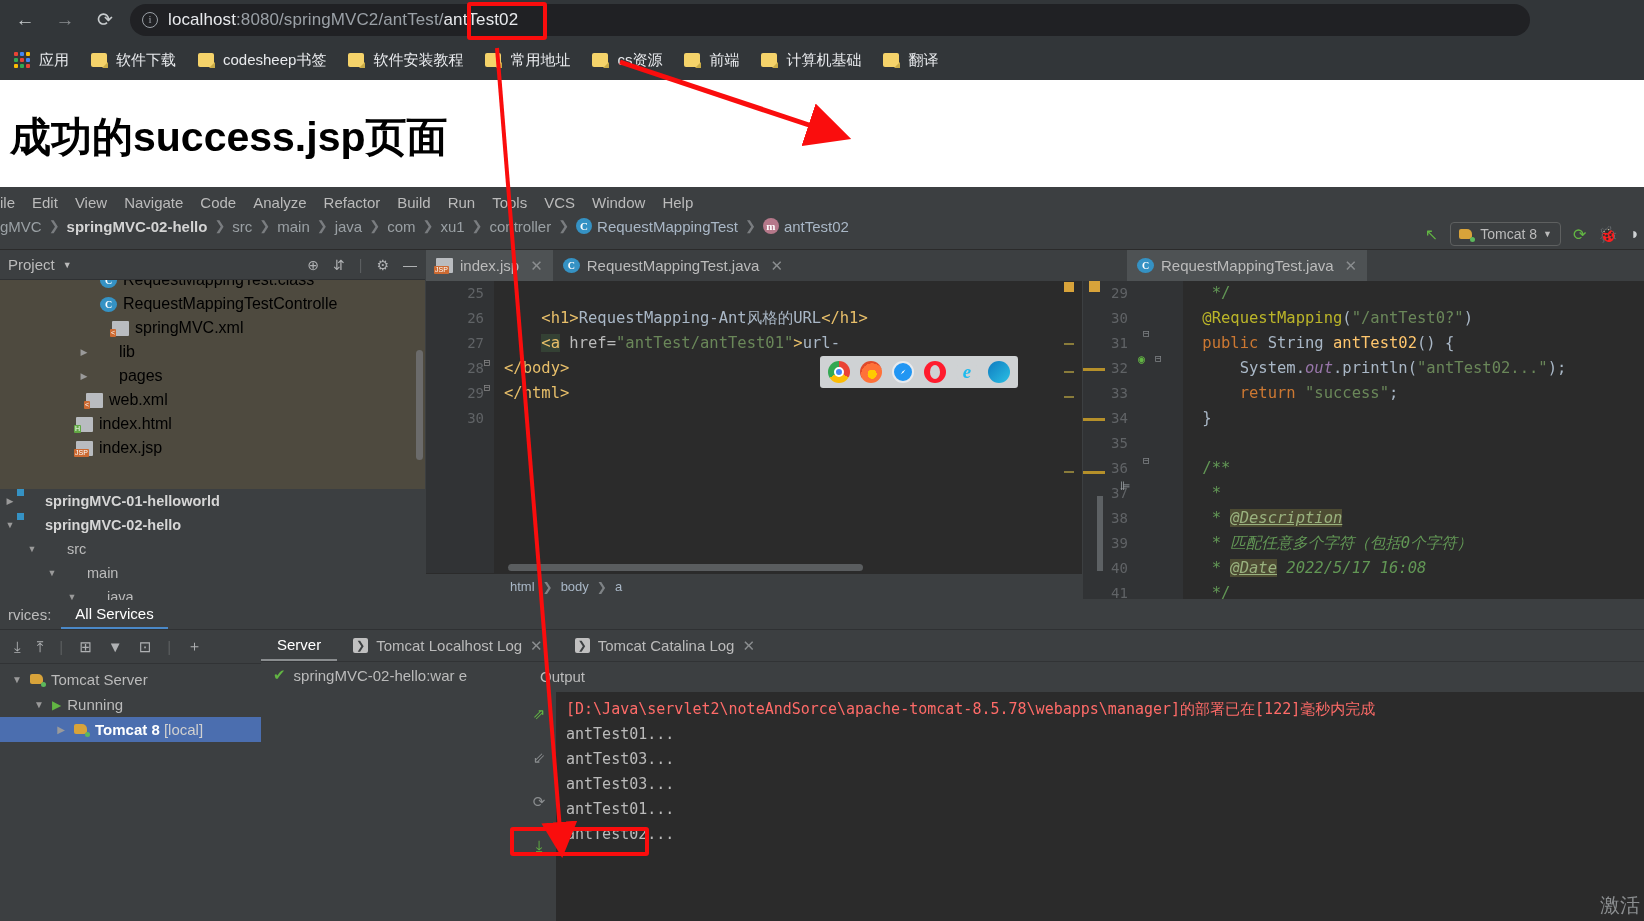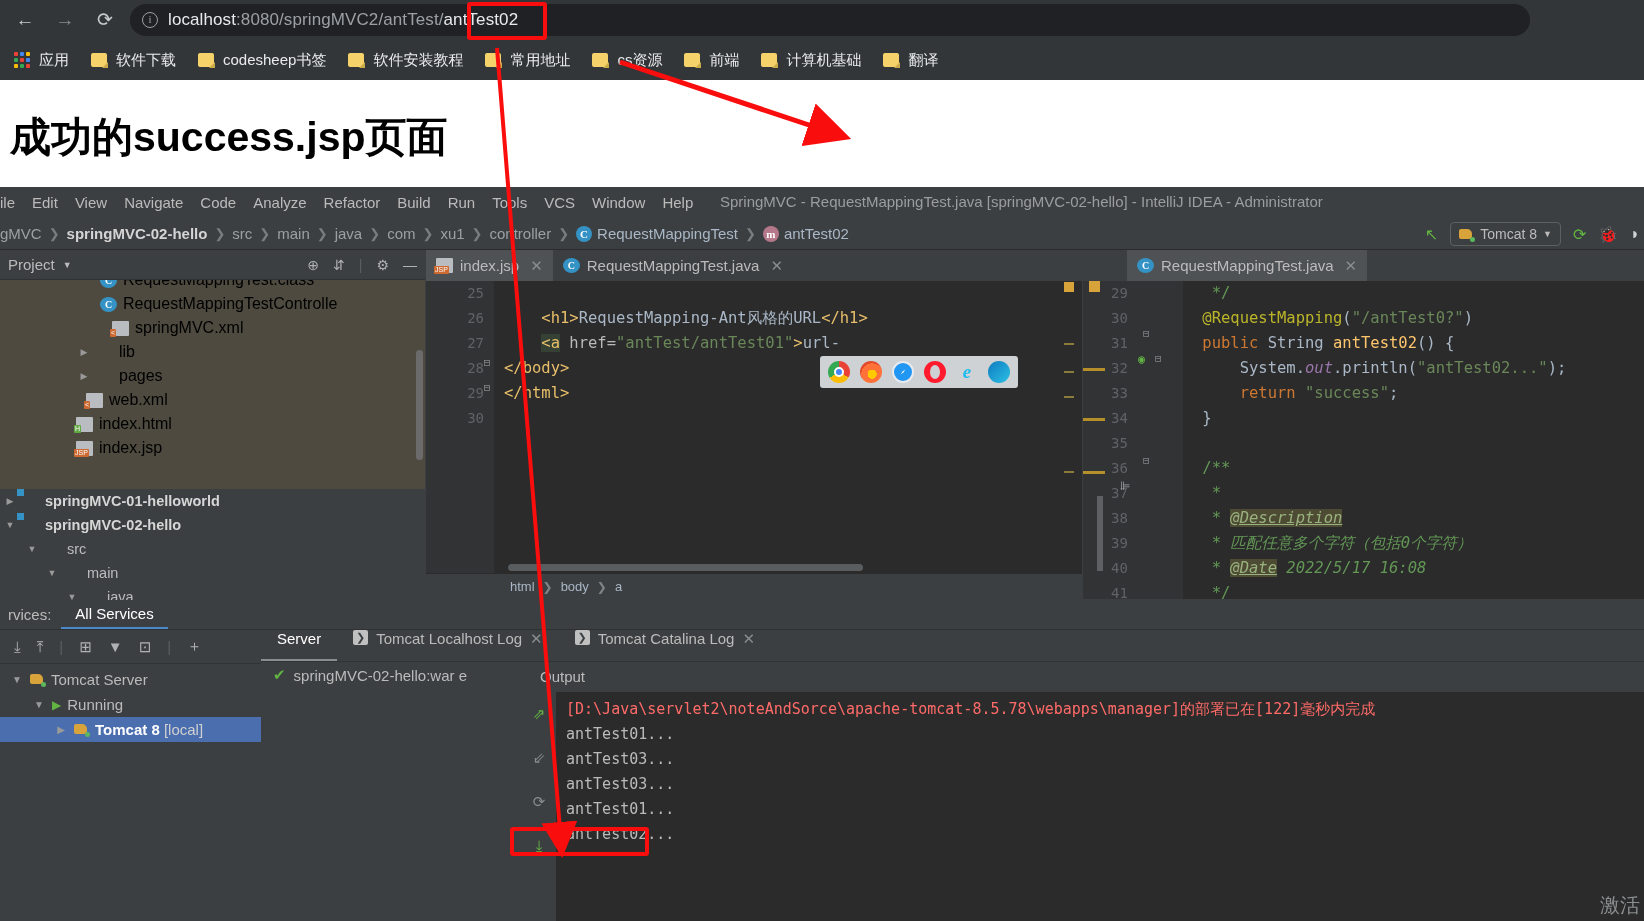--- a/index.html
+++ b/index.html
@@ -85,21 +85,21 @@
   }
   .menu-item { color: #bbbbbb; font-size: 15px; margin-right: 17px; white-space: nowrap; cursor: pointer; }
   .win-title {
     position: absolute; left: 720px; top: 6px;
     color: #9a9da1; font-size: 15px; white-space: nowrap;
   }
 
   .navbar {
     position: relative; height: 32px; background: #3c3f41;
     border-bottom: 1px solid #2b2b2b;
-    display: flex; align-items: center;
+    display: flex; align-items: flex-start;
   }
   .crumb { color: #a9b7c6; font-size: 15px; white-space: nowrap; cursor: pointer; }
   .crumb.bold { font-weight: bold; color: #d4d4d4; }
   .crumb.dim { color: #9aa0a4; }
   .crumb-sep { color: #7a7d80; font-size: 13px; margin: 0 7px; }
   .c-badge {
     display:inline-block; width: 16px; height: 16px; border-radius: 50%;
     background: #3592c4; color: #fff; font-size: 11px; font-weight: bold;
     line-height: 16px; text-align: center; margin-right: 5px; vertical-align: -3px;
     font-family: "Liberation Serif", serif;
@@ -270,21 +270,21 @@
   .svc-tree { padding-top: 3px; font-size: 15px; color: #bbbbbb; }
   .svc-node { display: flex; align-items: center; height: 25px; padding-left: 10px; white-space: nowrap; cursor: pointer; }
   .svc-node.sel { background: #4b6eaf; }
   .svc-node .arrow { width: 14px; text-align: center; color: #9a9a9a; font-size: 10px; }
   .svc-node .lbl { margin-left: 6px; }
   .svc-node .lbl b { color: #fff; }
   .svc-node .lbl span.dim { color: #d0d0d0; font-weight: normal; }
 
   .svc-right { flex: 1; position: relative; background: #3c3f41; }
   .log-tabs { height: 32px; display: flex; align-items: center; border-bottom: 1px solid #313335; }
-  .log-tab { color: #bbbbbb; font-size: 15px; padding: 0 16px; display: flex; gap: 8px; height: 100%; cursor: pointer;}
+  .log-tab { color: #bbbbbb; font-size: 15px; padding: 0 16px; display: flex; align-items: center; gap: 8px; height: 100%; cursor: pointer;}
   .log-tab.active { color: #ffffff; border-bottom: 2px solid #8a8d8f; }
   .log-tab .x { color: #8a8d8f; font-size: 15px; }
   .play-sq { width: 15px; height: 15px; background: #c0c0c0; color: #3c3f41; font-size: 11px; line-height: 15px; text-align: center; border-radius: 2px; }
 
   .deploy-col { position: absolute; left: 0; top: 32px; width: 261px; bottom: 0; background: #3c3f41; }
   .deploy-head { color: #bbbbbb; font-size: 15px; padding: 6px 0 6px 12px; }
   .deploy-row { display: flex; align-items: center; gap: 8px; padding-left: 12px; height: 26px; color: #bbbbbb; font-size: 15px; white-space: nowrap;}
   .check { color: #62b543; font-size: 15px; }
 
   .out-col { position: absolute; left: 261px; top: 32px; right: 0; bottom: 0; background: #3c3f41; }
@@ -382,21 +382,20 @@
       <span class="menu-item">Navigate</span>
       <span class="menu-item">Code</span>
       <span class="menu-item">Analyze</span>
       <span class="menu-item">Refactor</span>
       <span class="menu-item">Build</span>
       <span class="menu-item">Run</span>
       <span class="menu-item">Tools</span>
       <span class="menu-item">VCS</span>
       <span class="menu-item">Window</span>
       <span class="menu-item">Help</span>
-      <span class="win-title">SpringMVC - RequestMappingTest.java [springMVC-02-hello] - IntelliJ IDEA - Administrator</span>
     </div>
 
     <div class="navbar">
       <span class="crumb dim" style="margin-left:0">gMVC</span>
       <span class="crumb-sep">❯</span>
       <span class="crumb bold">springMVC-02-hello</span>
       <span class="crumb-sep">❯</span>
       <span class="crumb dim">src</span>
       <span class="crumb-sep">❯</span>
       <span class="crumb dim">main</span>

